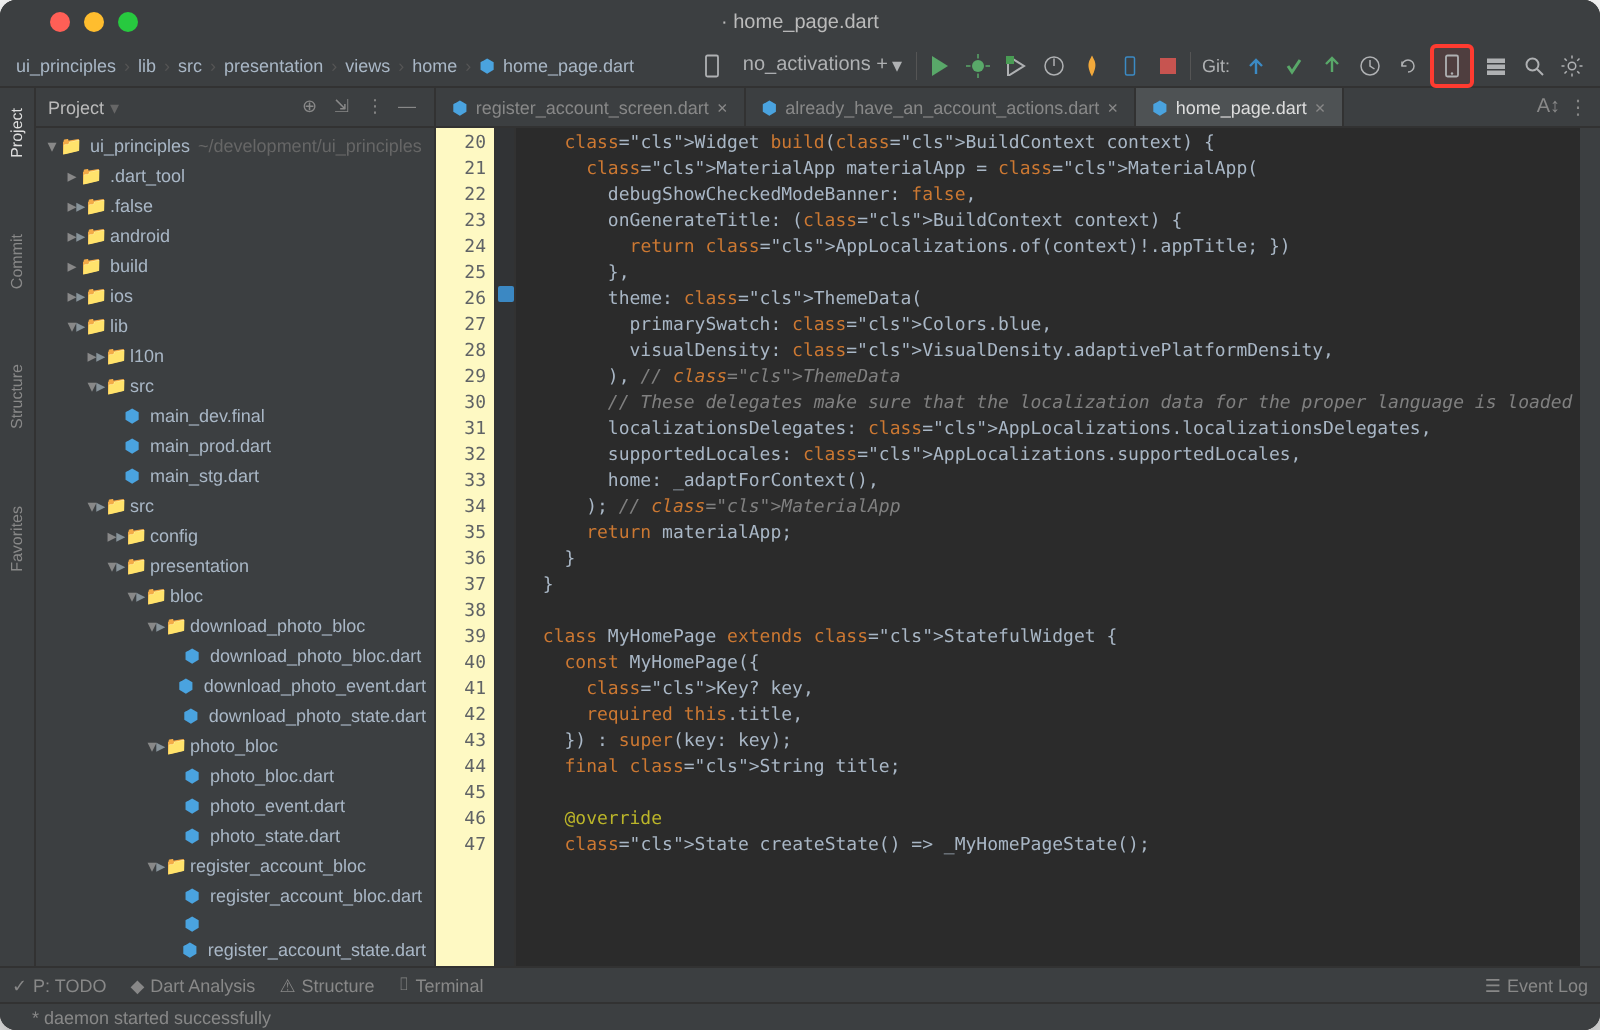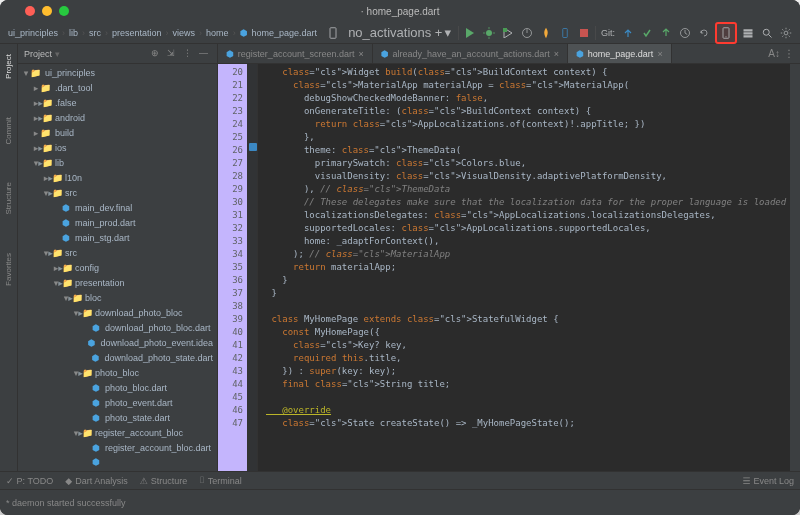--- a/index.html
+++ b/index.html
@@ -11,21 +11,21 @@
   .tl.red { background: #ff5f56; }
   .tl.yellow { background: #ffbd2e; }
   .tl.green { background: #27c93f; }
   .title { position: absolute; left: 0; right: 0; text-align: center; color: #bbb; font-size: 10px; pointer-events: none; }
   .toolbar { height: 22px; background: #3c3f41; display: flex; align-items: center; border-bottom: 1px solid #323232; }
   .breadcrumbs { display: flex; gap: 4px; align-items: center; color: #888; font-size: 9px; padding-left: 8px; flex: 0 0 auto; }
   .bc { color: #a9b7c6; }
   .sep { color: #555; }
   .toolbar-right { margin-left: auto; display: flex; gap: 3px; align-items: center; padding-right: 6px; }
   .tbtn { width: 16px; height: 16px; display: flex; align-items: center; justify-content: center; color: #afb1b3; cursor: pointer; border-radius: 2px; }
-  .run-config { color: #afb1b3; font-size: 13px; padding: 0 4px; display:flex; align-items:center; gap:2px;}
+  .run-config { color: #afb1b3; font-size: 10px; padding: 0 4px; display:flex; align-items:center; gap:2px;}
   .highlight-box { border: 2px solid #ff3b30; border-radius: 3px; padding: 1px; background: rgba(255,59,48,0.1); }
   .git-label { color:#afb1b3; font-size:9px; margin:0 2px;}
   .body { flex: 1; display: flex; min-height: 0; }
   .left-gutter { width: 18px; background: #3c3f41; border-right: 1px solid #323232; display: flex; flex-direction: column; align-items: center; padding-top: 6px; gap: 30px; }
   .left-gutter .vtab { writing-mode: vertical-rl; transform: rotate(180deg); color: #888; font-size: 8px; cursor: pointer; padding: 4px 0; }
   .left-gutter .vtab.active { color: #ddd; }
   .project-panel { width: 200px; background: #3c3f41; border-right: 1px solid #323232; display: flex; flex-direction: column; }
   .panel-header { height: 20px; display: flex; align-items: center; padding: 0 6px; color: #bbb; font-size: 9px; border-bottom: 1px solid #323232; }
   .panel-header .spacer { flex:1; }
   .panel-header .hicon { width:12px;height:12px;color:#888;cursor:pointer;margin-left:4px;}
@@ -36,29 +36,29 @@
   .folder-icon { color: #87939a; }
   .folder-icon.orange { color: #d28b26; }
   .dart-icon { color: #4aa3df; }
   .editor-area { flex: 1; display: flex; flex-direction: column; background: #2b2b2b; min-width:0;}
   .editor-tabs { height: 20px; background: #3c3f41; display: flex; align-items: stretch; border-bottom: 1px solid #323232; overflow:hidden;}
   .etab { display: flex; align-items: center; padding: 0 8px; gap: 4px; color: #888; font-size: 9px; border-right: 1px solid #323232; cursor: pointer; white-space:nowrap;}
   .etab.active { background: #4e5254; color: #ddd; }
   .etab .close { color:#888; font-size:9px;}
   .etabs-right { margin-left:auto; display:flex; align-items:center; gap:4px; padding:0 6px; color:#888;}
   .editor-body { flex: 1; display: flex; min-height: 0; }
-  .gutter { width: 30px; background: #c4b5fd; color: #606366; font-family: Menlo, Consolas, monospace; font-size: 9px; text-align: right; padding: 2px 4px 2px 0; line-height: 13px; border-right:1px solid #323232;}
+  .gutter { width: 30px; background: #fef9c3; color: #606366; font-family: Menlo, Consolas, monospace; font-size: 9px; text-align: right; padding: 2px 4px 2px 0; line-height: 13px; border-right:1px solid #323232;}
   .ann-gutter { width:10px; background:#313335; border-right:1px solid #323232;}
   .ann-gutter .mark { width:8px; height:8px; background:#3b88c3; margin:1px auto; border-radius:1px;}
   .code { flex: 1; font-family: Menlo, Consolas, monospace; font-size: 9px; line-height: 13px; color: #a9b7c6; padding: 2px 0 2px 8px; white-space: pre; overflow:hidden;}
   .kw { color: #cc7832; }
   .cmt { color: #808080; font-style: italic; }
-  .ann { color: #bbb529; text-decoration: underline; }
+  .ann { color: #bbb529; }
   .marker-strip { width:10px; background:#3c3f41;}
-  .statusbar { height: 26px; background: #3c3f41; border-top: 1px solid #323232; display: flex; align-items: center; font-size: 9px; color: #888; padding: 0 6px; gap: 10px; }
+  .statusbar { height: 14px; background: #3c3f41; border-top: 1px solid #323232; display: flex; align-items: center; font-size: 9px; color: #888; padding: 0 16px; gap: 10px; }
   .statusbar .sright { margin-left:auto; display:flex; gap:10px; align-items:center;}
   .bottom-tools { height: 18px; background:#3c3f41; border-top:1px solid #323232; display:flex; align-items:center; padding:0 6px; gap:12px; font-size:9px; color:#888;}
   .bottom-tools .bt { display:flex; align-items:center; gap:3px; cursor:pointer;}
   .bottom-tools .btr { margin-left:auto; display:flex; gap:8px; align-items:center;}
   svg { display:block; }
 </style>
 </head>
 <body>
 
 <div class="window">
@@ -222,20 +222,21 @@
         <span class="hicon">⇲</span>
         <span class="hicon">⋮</span>
         <span class="hicon">—</span>
       </div>
       <div class="tree" id="tree">
           <div class="node">
             <span style="display:inline-block;width:4px"></span>
             <span class="tw">▾</span>
             <span class="icon folder-icon orange">📁</span>
             <span>ui_principles</span>
+            <span style="color:#666;margin-left:4px">~/development/ui_principles</span>
           </div>
           <div class="node">
             <span style="display:inline-block;width:14px"></span>
             <span class="tw">▸</span>
             <span class="icon folder-icon orange">📁</span>
             <span>.dart_tool</span>
           </div>
           <div class="node">
             <span style="display:inline-block;width:14px"></span>
             <span class="tw">▸</span>
@@ -329,21 +330,21 @@
           <div class="node">
             <span style="display:inline-block;width:64px"></span>
             <span class="tw"> </span>
             <span class="icon dart-icon">⬢</span>
             <span>download_photo_bloc.dart</span>
           </div>
           <div class="node">
             <span style="display:inline-block;width:64px"></span>
             <span class="tw"> </span>
             <span class="icon dart-icon">⬢</span>
-            <span>download_photo_event.idea</span>
+            <span>download_photo_event.dart</span>
           </div>
           <div class="node">
             <span style="display:inline-block;width:64px"></span>
             <span class="tw"> </span>
             <span class="icon dart-icon">⬢</span>
             <span>download_photo_state.dart</span>
           </div>
           <div class="node">
             <span style="display:inline-block;width:54px"></span>
             <span class="tw">▾</span>

